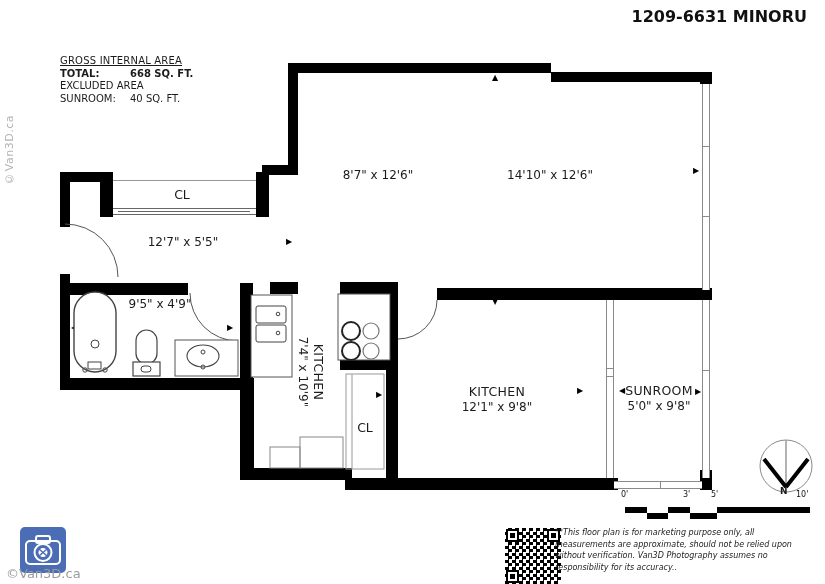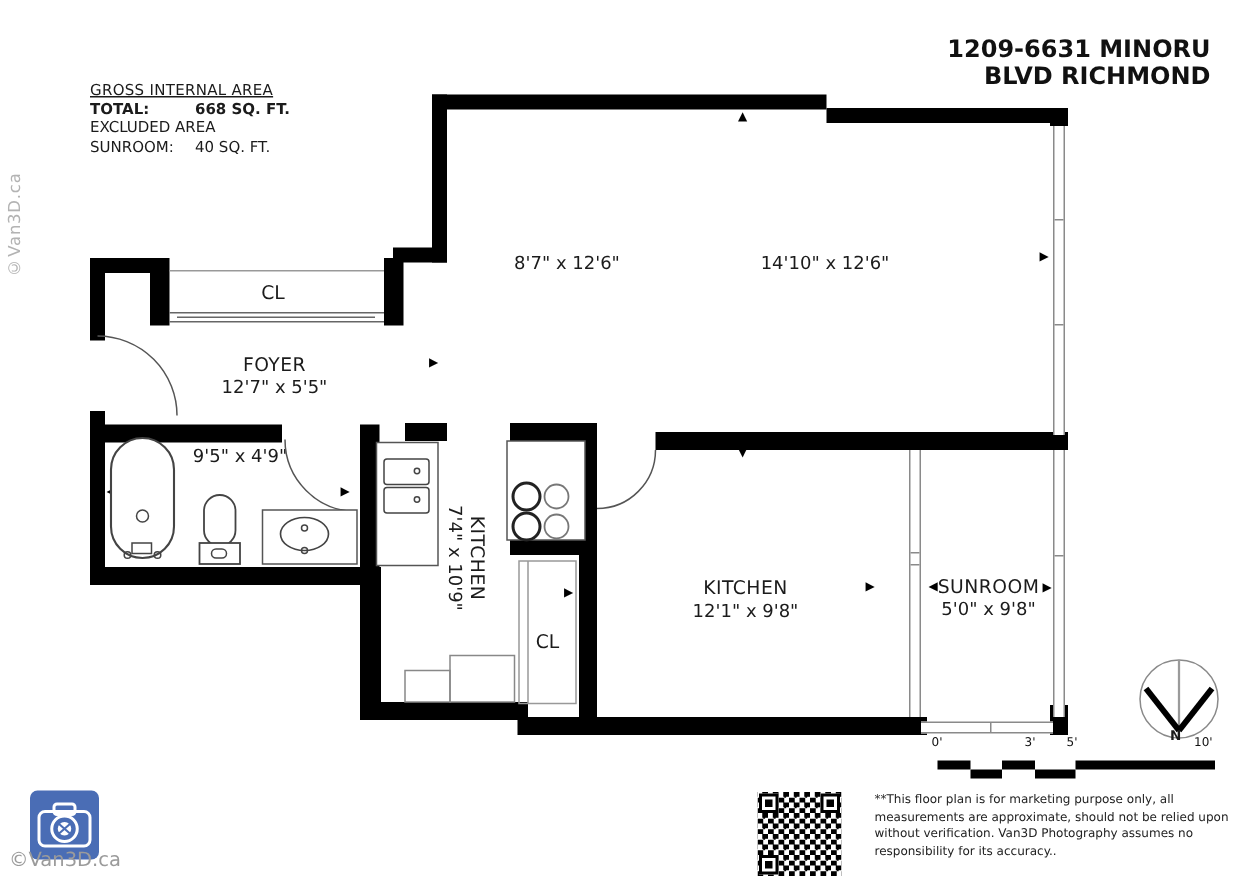--- a/index.html
+++ b/index.html
@@ -10,43 +10,42 @@
   .grayline{position:absolute;background:#999;}
   .window{position:absolute;background:#fff;border-left:1px solid #8a8a8a;border-right:1px solid #8a8a8a;box-sizing:border-box;}
   .windowH{position:absolute;background:#fff;border-top:1px solid #8a8a8a;border-bottom:1px solid #8a8a8a;box-sizing:border-box;}
   .sill{position:absolute;left:0;right:0;height:1px;background:#8a8a8a;}
   .sillV{position:absolute;top:0;bottom:0;width:1px;background:#8a8a8a;}
   .room-label{position:absolute;text-align:center;line-height:1.25;}
   .room-name{font-size:12.5px;letter-spacing:.3px;}
   .room-dims{font-size:12px;}
   .cl{position:absolute;font-size:12.5px;text-align:center;width:30px;}
   .arrow{position:absolute;font-size:8px;color:#000;line-height:8px;}
-  .title{position:absolute;top:8px;right:18px;text-align:right;font-size:16px;font-weight:bold;line-height:1.15;color:#111;margin-top:16px;}
+  .title{position:absolute;top:8px;right:18px;text-align:right;font-size:16px;font-weight:bold;line-height:1.15;color:#111;}
   .area{position:absolute;left:60px;top:55px;font-size:10px;line-height:12.5px;}
   .area .hd{text-decoration:underline;letter-spacing:.2px;}
   .area .row span.l{display:inline-block;width:70px;}
   .area .b{font-weight:bold;}
   .scale-label{position:absolute;font-size:8px;color:#111;}
   .scale-seg{position:absolute;background:#000;height:6px;}
-  .disclaimer{position:absolute;left:583px;top:527px;width:240px;font-size:8px;line-height:1.45;color:#222;}
+  .disclaimer{position:absolute;left:555px;top:527px;width:240px;font-size:8px;line-height:1.45;color:#222;font-style:italic;}
   .copy{position:absolute;left:6px;top:566px;font-size:13px;color:#9b9b9b;}
   .side-mark{position:absolute;left:3px;top:115px;writing-mode:vertical-rl;transform:rotate(180deg);font-size:11px;color:#b3b3b3;letter-spacing:.5px;}
   .logo{position:absolute;left:20px;top:527px;width:46px;height:46px;border-radius:5px;}
   .qr{position:absolute;left:505px;top:528px;width:56px;height:56px;background-image:repeating-conic-gradient(#000 0% 25%, #fff 25% 50%);background-size:7px 7px;}
   .finder{position:absolute;width:13px;height:13px;border:2px solid #000;background:#fff;box-sizing:border-box;}
   .finder::after{content:"";position:absolute;left:2px;top:2px;width:5px;height:5px;background:#000;}
   .kitchen-rot{position:absolute;left:250px;top:312px;width:120px;height:120px;display:flex;flex-direction:column;align-items:center;justify-content:center;transform:rotate(90deg);text-align:center;line-height:1.3;}
   svg.overlay{position:absolute;left:0;top:0;pointer-events:none;}
 </style>
 </head>
 <body>
 
 <div class="title">
   <div>1209-6631 MINORU</div>
-  <div>BLVD RICHMOND</div>
 </div>
 
 <div class="area">
   <div class="hd">GROSS INTERNAL AREA</div>
   <div class="row b"><span class="l">TOTAL:</span><span>668 SQ. FT.</span></div>
   <div class="row">EXCLUDED AREA</div>
   <div class="row"><span class="l">SUNROOM:</span><span>40 SQ. FT.</span></div>
 </div>
 
 <div class="w" style="left:288px;top:63px;width:263px;height:10px;"></div>
@@ -94,21 +93,20 @@
 <div class="thinline" style="left:118px;top:211px;width:132px;height:1px;"></div>
 <div class="thinline" style="left:113px;top:214px;width:143px;height:1px;"></div>
 
 <div class="room-label" style="left:298px;top:168px;width:160px;">
   <div class="room-dims">8'7" x 12'6"</div>
 </div>
 <div class="room-label" style="left:470px;top:168px;width:160px;">
   <div class="room-dims">14'10" x 12'6"</div>
 </div>
 <div class="room-label" style="left:113px;top:235px;width:140px;">
-  <div class="room-name">FOYER</div>
   <div class="room-dims">12'7" x 5'5"</div>
 </div>
 <div class="room-label" style="left:95px;top:297px;width:130px;">
   <div class="room-dims">9'5" x 4'9"</div>
 </div>
 <div class="kitchen-rot">
   <div class="room-name">KITCHEN</div>
   <div class="room-dims">7'4" x 10'9"</div>
 </div>
 <div class="room-label" style="left:417px;top:384px;width:160px;">

